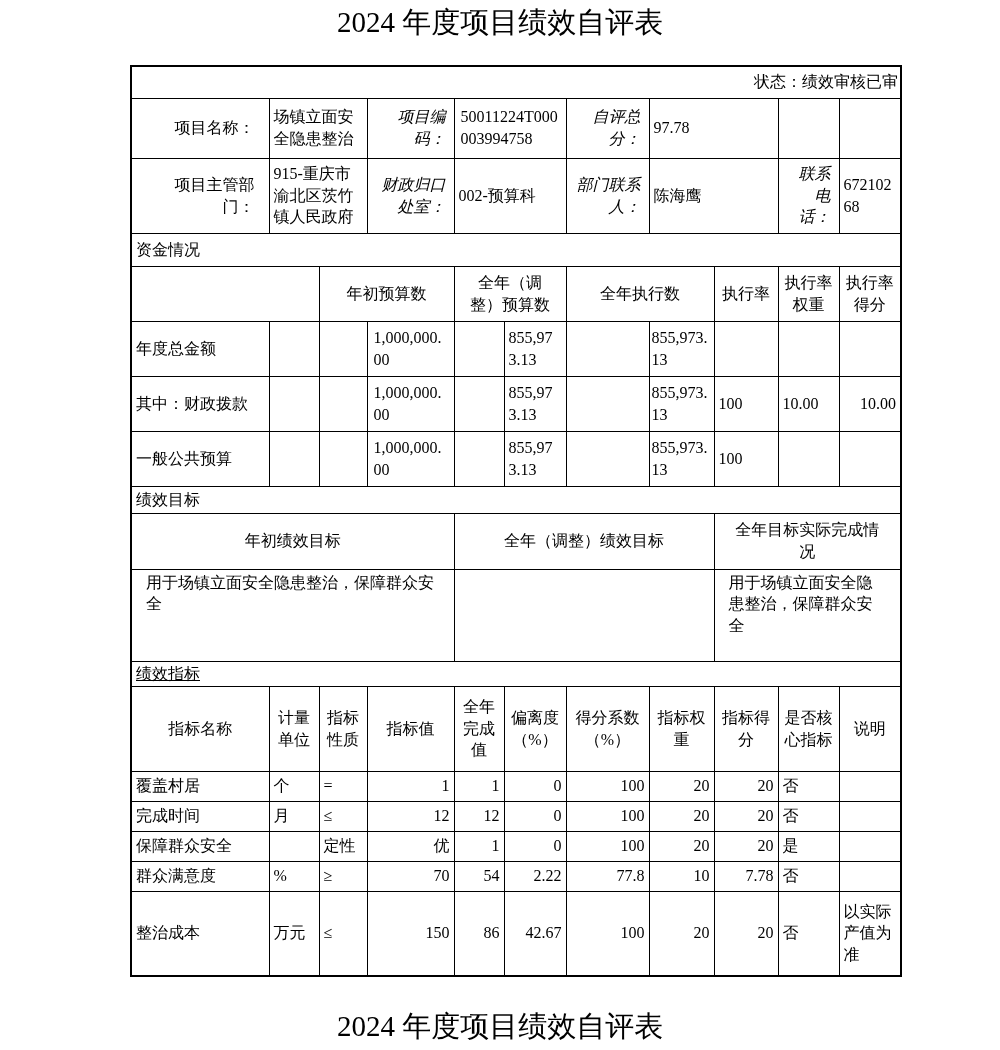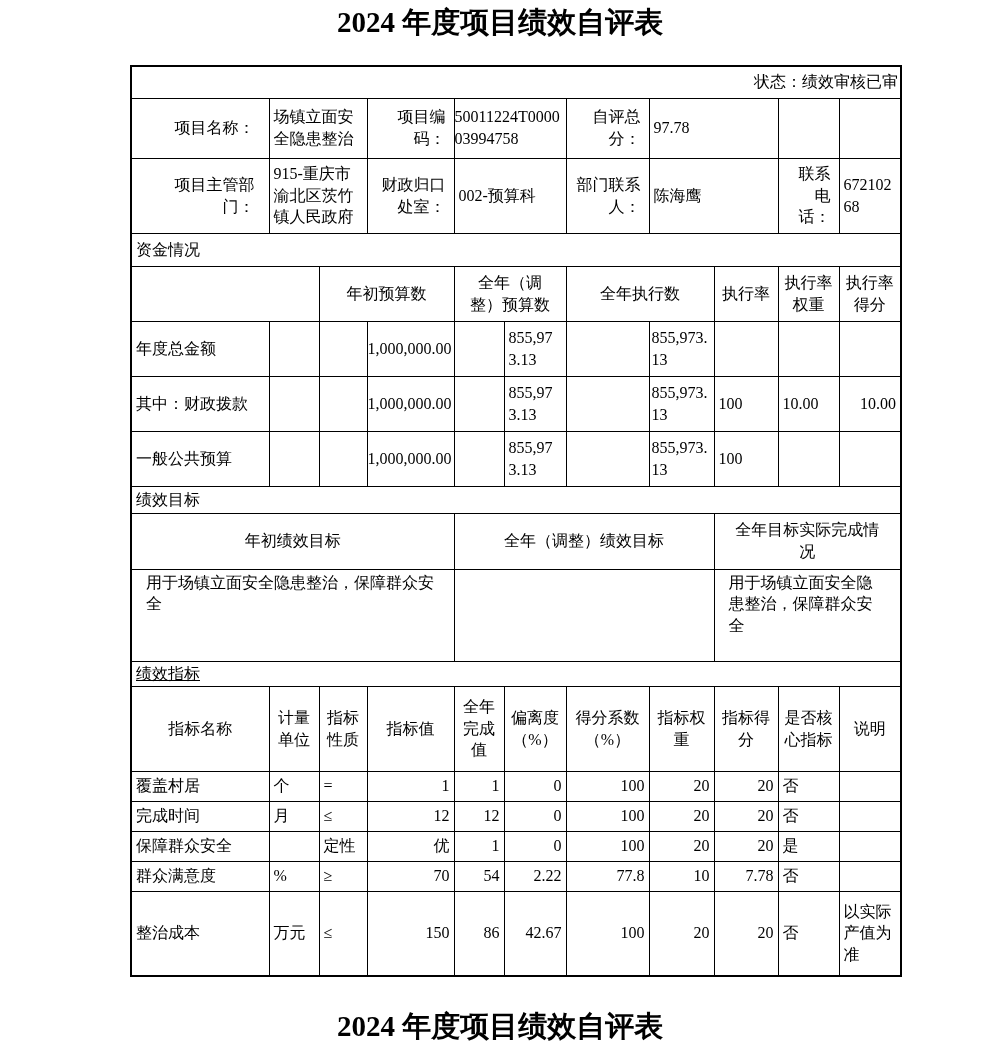--- a/index.html
+++ b/index.html
@@ -1,30 +1,30 @@
 <!DOCTYPE html>
 <html><head>
 <meta charset="utf-8">
 <style>
   html,body{margin:0;padding:0;background:#fff;}
   .page{position:relative;width:1000px;height:1050px;background:#ffffff;overflow:hidden;
         font-family:"Liberation Serif","DejaVu Serif",serif;color:#000;}
   .doc-title{position:absolute;left:0;width:1000px;text-align:center;
-             font-size:29px;font-weight:bold;line-height:36px;}
+             font-size:29px;font-weight:normal;line-height:36px;}
   .doc-title.top{top:4px;}
   .doc-title.bottom{top:1008px;}
   table.main{position:absolute;left:130px;top:65px;width:770px;table-layout:fixed;
              border-collapse:collapse;border:2px solid #000;}
   td{border:1px solid #000;font-size:16px;line-height:1.35;padding:0 4px;
      vertical-align:middle;overflow:hidden;}
   .c{text-align:left;}
   .r{text-align:right;}
-  .lab{text-align:right;padding:0 8px;}
+  .lab{text-align:right;padding:0 8px;font-style:italic;}
   .labw{text-align:right;padding:0 14px;}
-  .num{word-break:break-all;padding:0 0;}
+  .num{word-break:break-all;padding:0 6px;}
   .num2{word-break:break-all;padding:0 4px;}
   .num3{word-break:break-all;padding:0 2px;}
   .fh{text-align:center;padding:0 10px;}
   .fhs{text-align:center;padding:0 3px;}
   .ih{text-align:center;padding:0 2px;}
   .ghead{text-align:center;padding:0 14px;}
   .goal{vertical-align:top;padding:2px 14px;}
   .statusCell{text-align:right;padding:0 2px 0 4px;}
   tr.rh32{height:32px;} tr.rh60{height:60px;} tr.rh75{height:75px;}
   tr.rh33{height:33px;} tr.rh55{height:55px;} tr.rh27{height:27px;}

